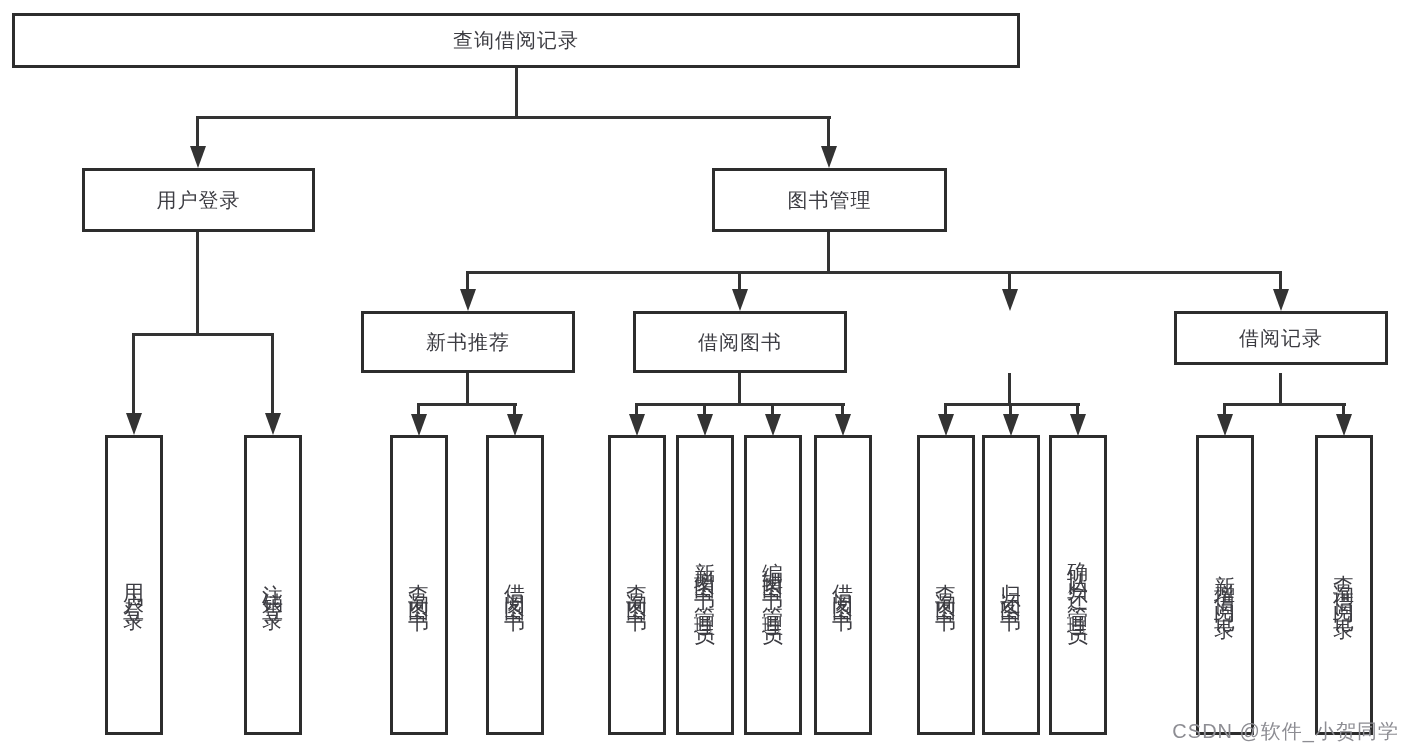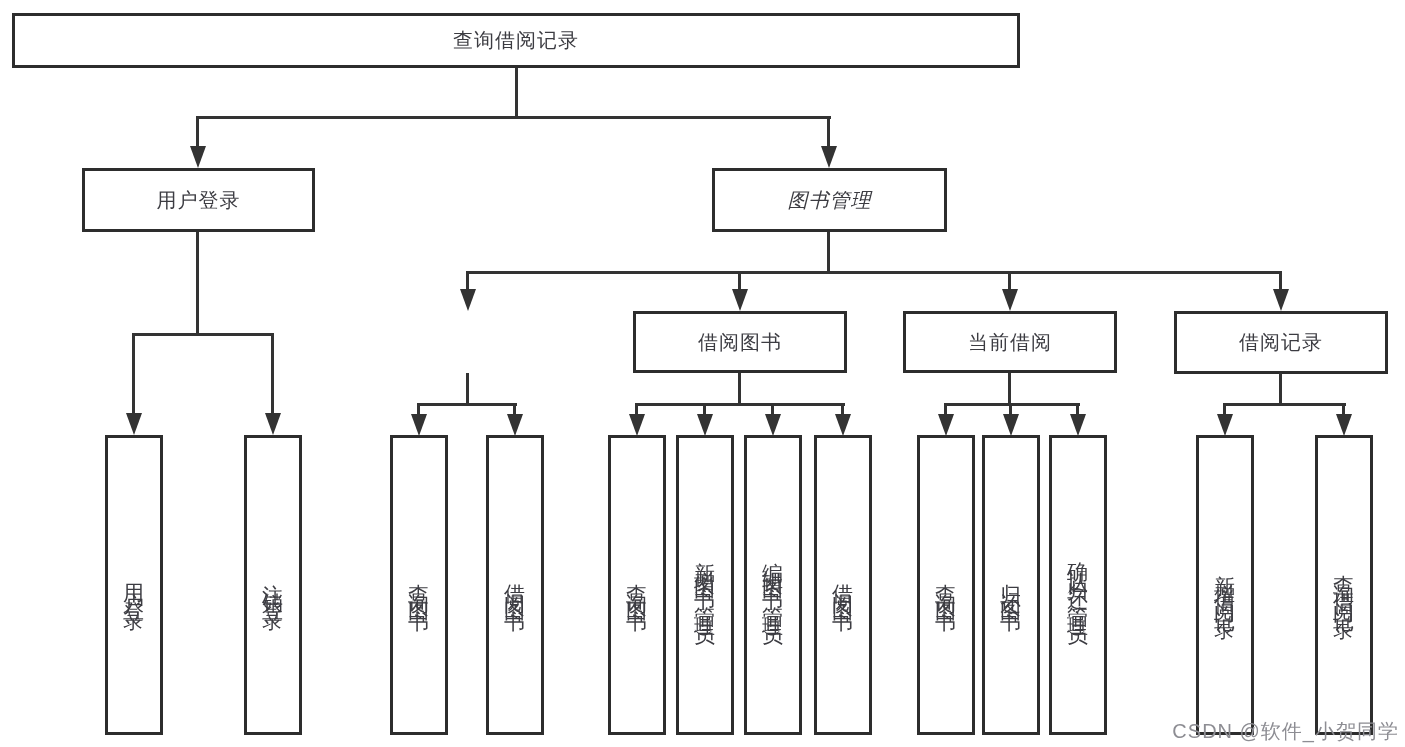--- a/index.html
+++ b/index.html
@@ -57,31 +57,31 @@
 
 <div id="canvas">
 
   <div class="box" style="left:12px;top:13px;width:1008px;height:55px;">
     <span>查询借阅记录</span>
   </div>
 
   <div class="box" style="left:82px;top:168px;width:233px;height:64px;">
     <span>用户登录</span>
   </div>
-  <div class="box" style="left:712px;top:168px;width:235px;height:64px;font-style:italic;">
+  <div class="box" style="left:712px;top:168px;width:235px;height:64px;">
     <span>图书管理</span>
   </div>
 
+  <div class="box" style="left:361px;top:311px;width:214px;height:62px;">
+    <span>新书推荐</span>
+  </div>
   <div class="box" style="left:633px;top:311px;width:214px;height:62px;">
     <span>借阅图书</span>
   </div>
-  <div class="box" style="left:903px;top:311px;width:214px;height:62px;">
-    <span>当前借阅</span>
-  </div>
-  <div class="box" style="left:1174px;top:311px;width:214px;height:63px;">
+  <div class="box" style="left:1174px;top:311px;width:214px;height:54px;">
     <span>借阅记录</span>
   </div>
 
   <div class="vbox" style="left:105px;top:435px;width:58px;height:300px;">
     <span>用户登录</span>
   </div>
   <div class="vbox" style="left:244px;top:435px;width:58px;height:300px;">
     <span>注销登录</span>
   </div>
 

